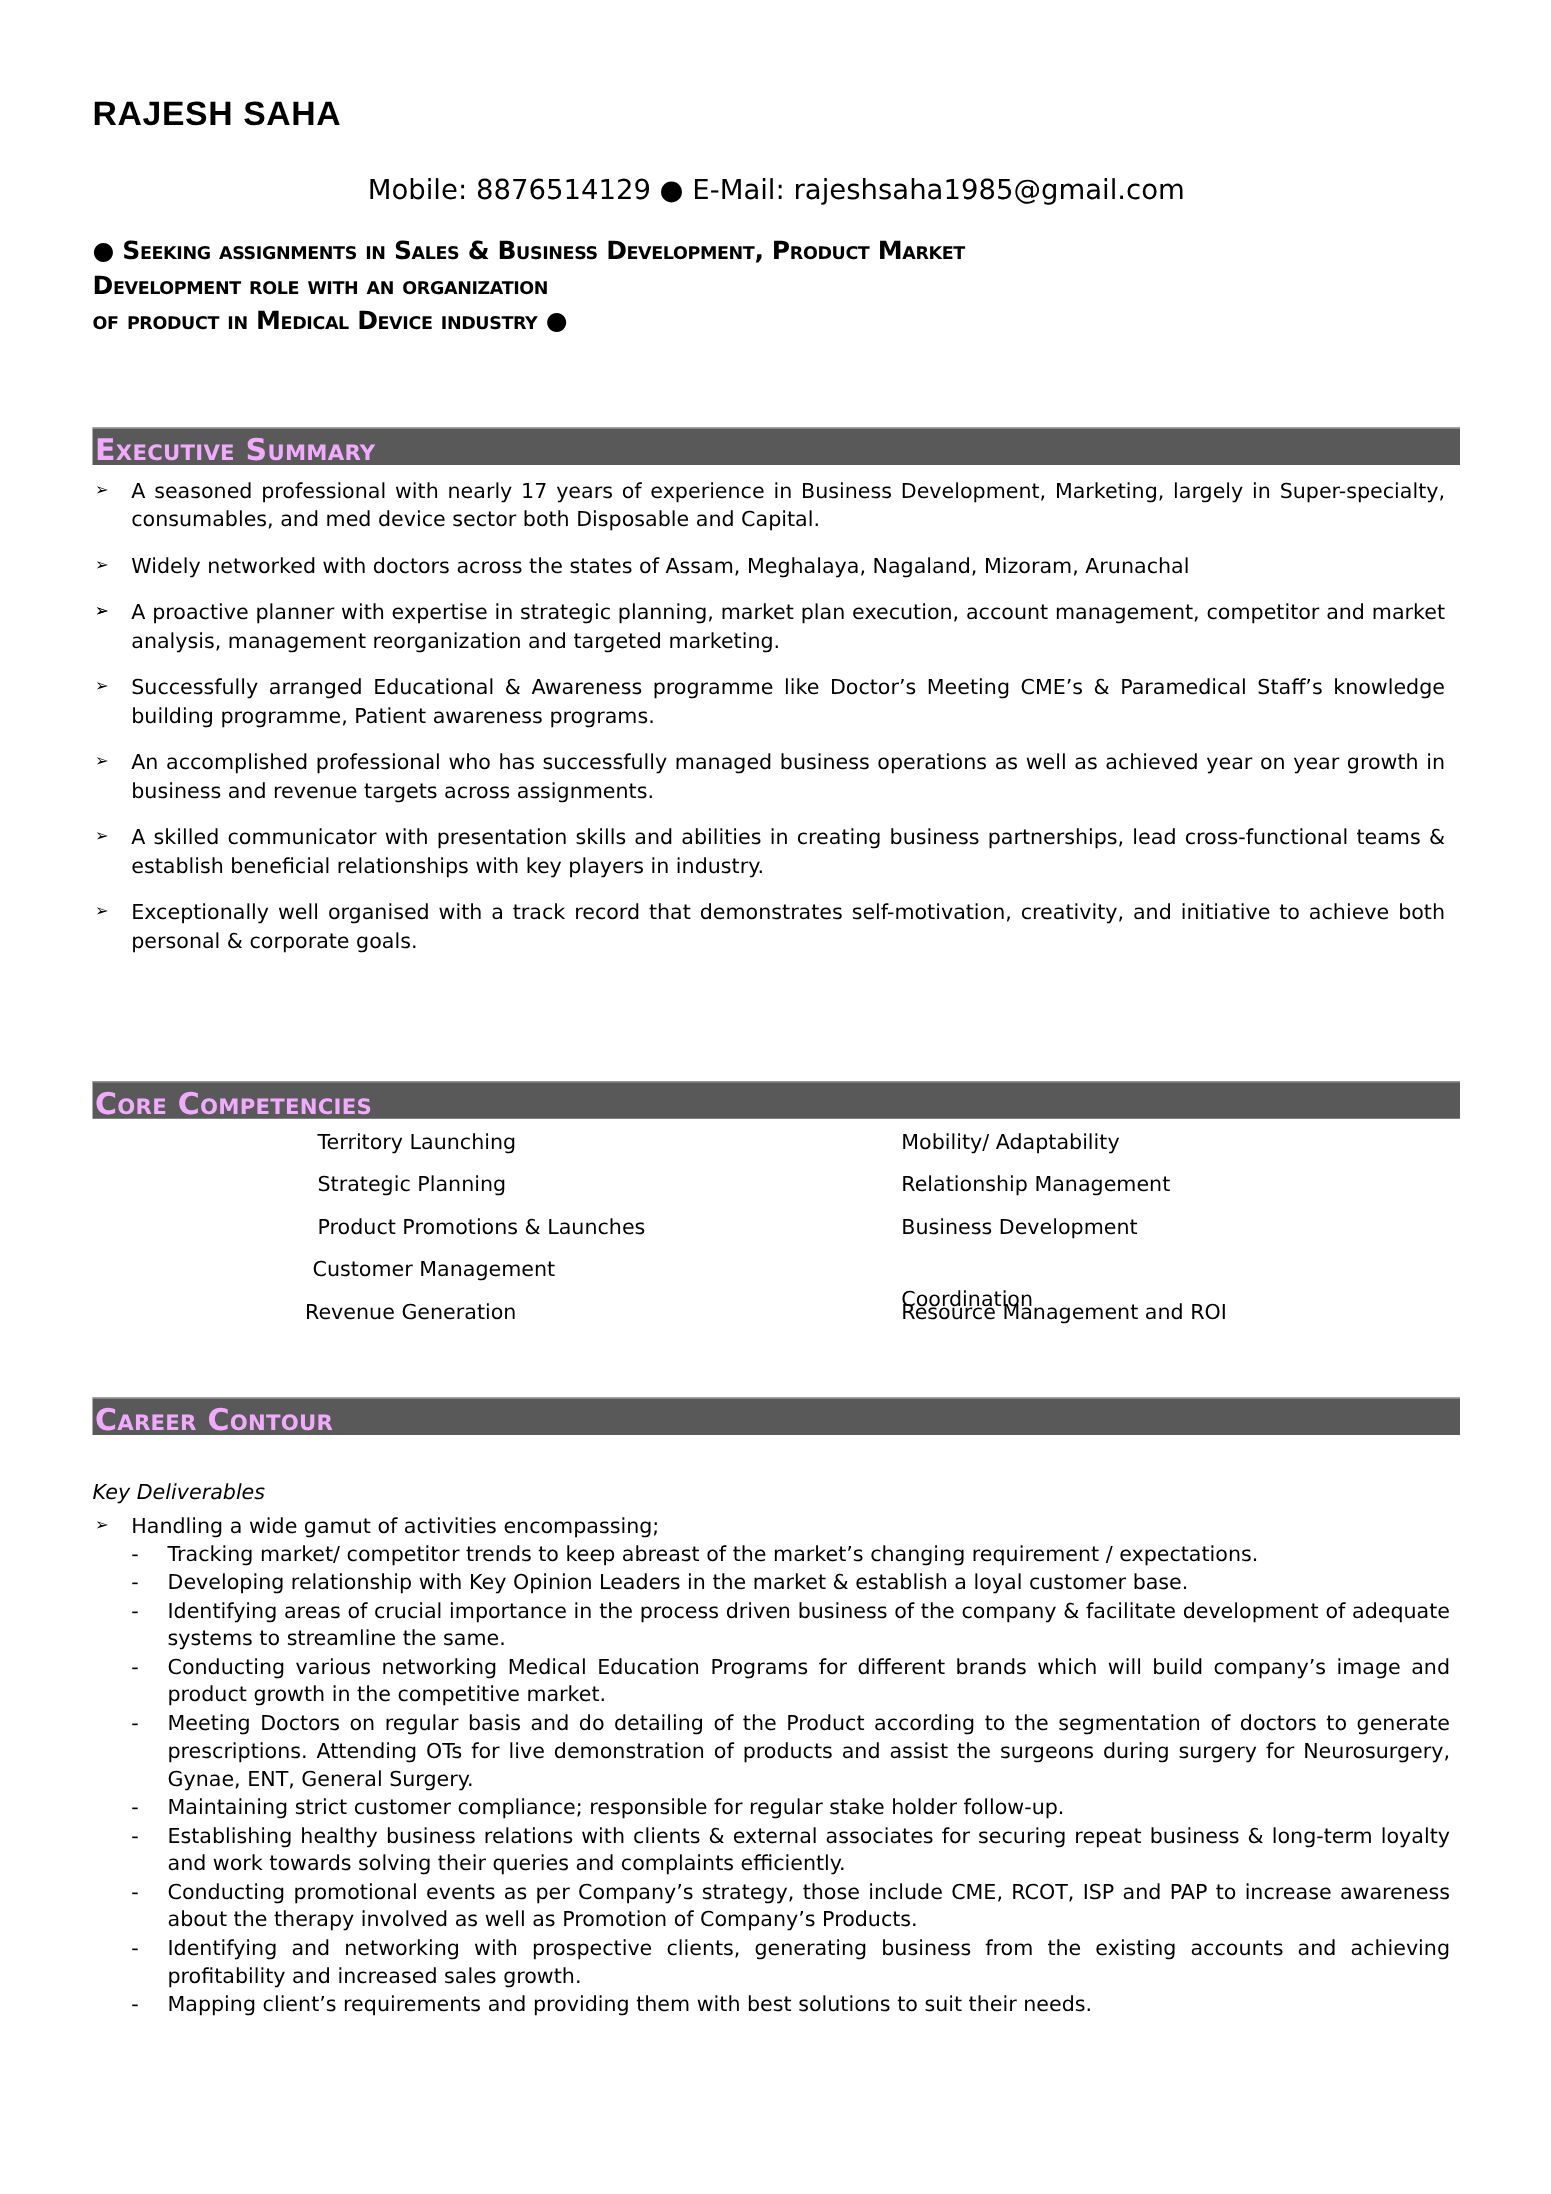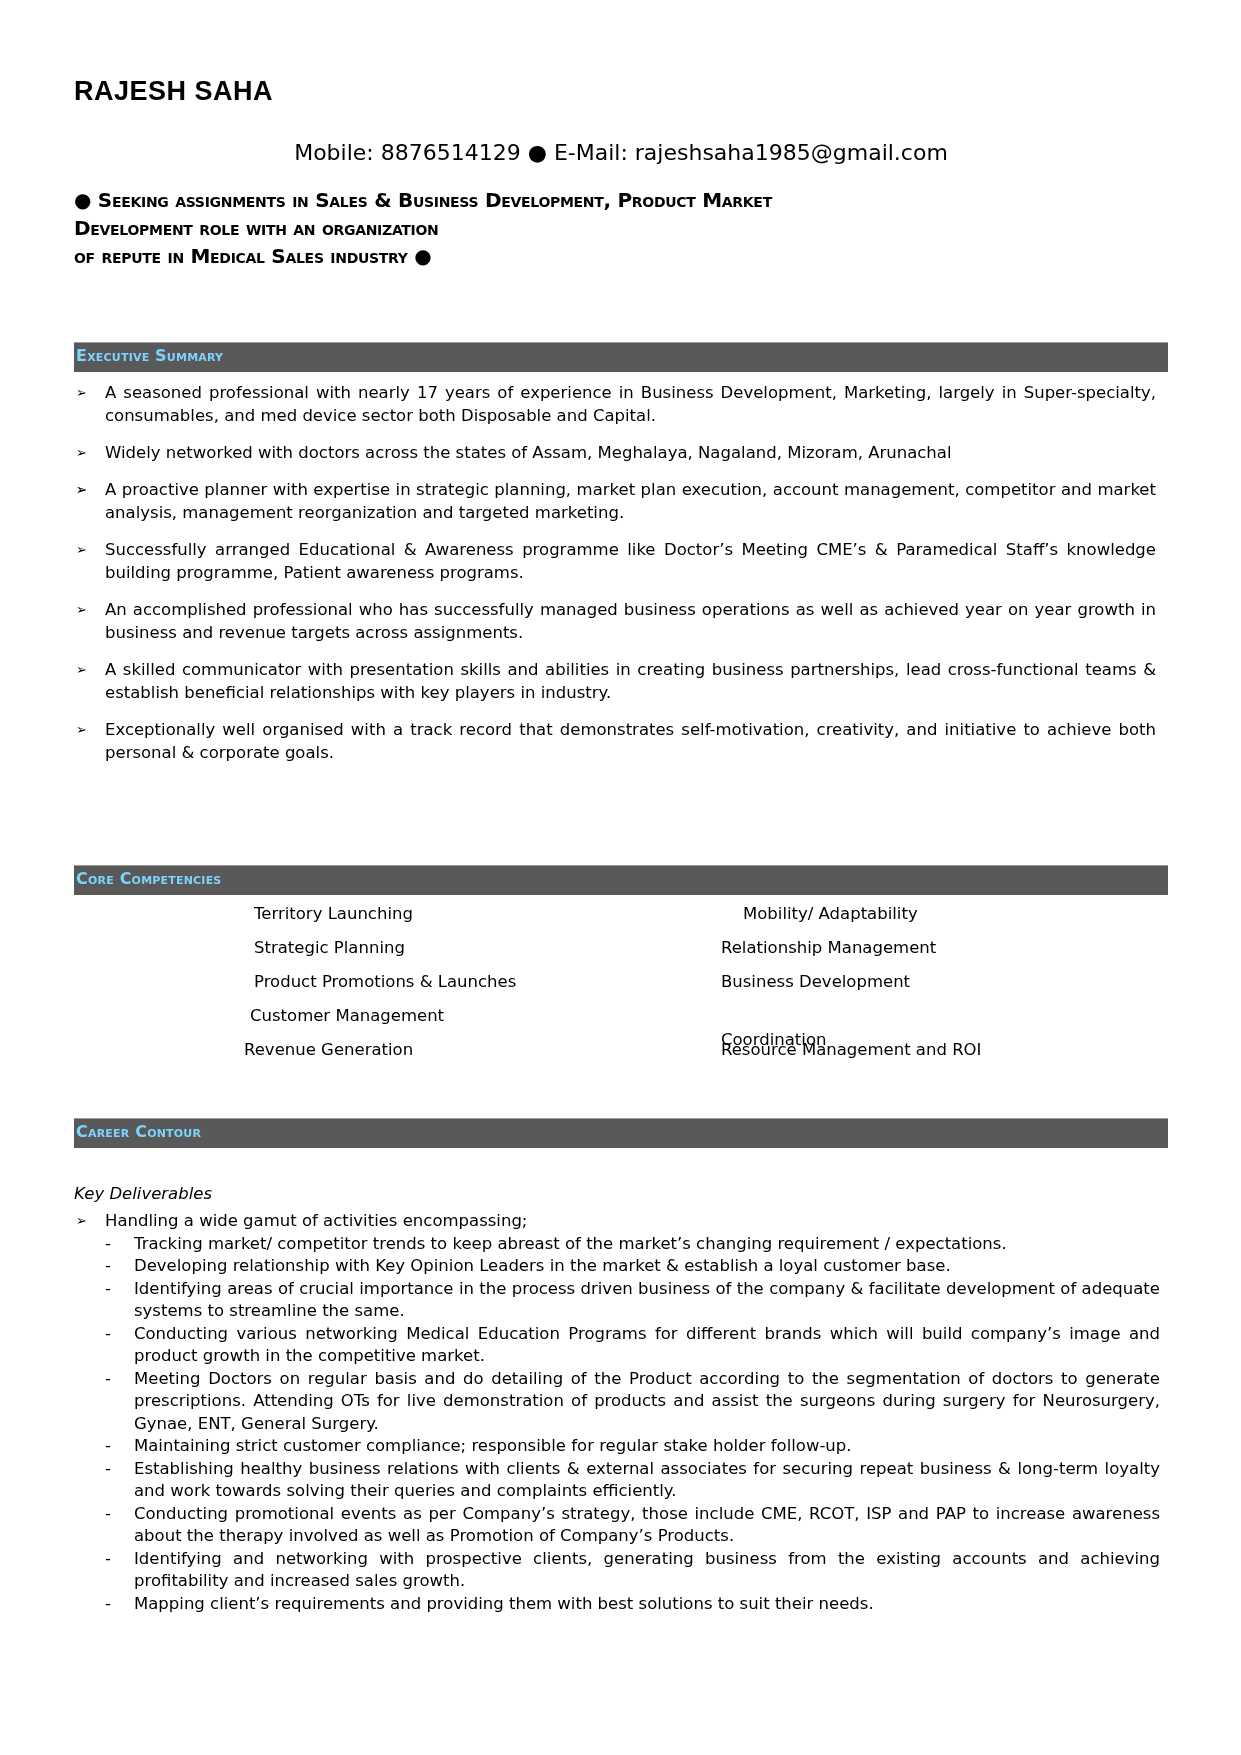--- a/index.html
+++ b/index.html
@@ -20,21 +20,21 @@
     position: absolute; top: 186px; left: 0; width: 1094px; 
     font-family: "DejaVu Sans", sans-serif; font-weight: bold; font-size: 20px; line-height: 28px;
     font-variant: small-caps; letter-spacing: -0.3px;
   }
   .section-bar {
     position: absolute; left: 0; width: 1094px; height: 29px;
     background: #595959; border-top: 1px solid #9a9a9a;
   }
   .section-bar span {
     position: absolute; left: 2px; top: 3px;
-    color: #7dd3fc; font-weight: bold; font-size: 16px; font-variant: small-caps;
+    color: #f0abfc; font-weight: bold; font-size: 24px; font-variant: small-caps;
     letter-spacing: 0.2px;
   }
   .bullets { position: absolute; left: 0; width: 1094px; }
   .bullet {
     position: relative; padding-left: 31px; font-size: 16.5px; line-height: 23px;
     text-align: justify; margin-bottom: 14px; padding-right: 12px;
   }
   .bullet .arrow {
     position: absolute; left: 2px; top: 0; font-size: 13px;
   }
@@ -55,21 +55,21 @@
 <body>
 
 <div class="page">
 
   <div class="name">RAJESH SAHA</div>
   <div class="contact">Mobile: 8876514129 ● E-Mail: rajeshsaha1985@gmail.com</div>
 
   <div class="objective">
     <div>● Seeking assignments in Sales &amp; Business Development, Product Market</div>
     <div>Development role with an organization</div>
-    <div>of repute in Medical Sales industry ●</div>
+    <div>of product in Medical Device industry ●</div>
   </div>
 
   <div class="section-bar" style="top:342px;">
     <span>Executive Summary</span>
   </div>
   <div class="bullets" style="top:381px;">
     <div class="bullet"><span class="arrow">➢</span><span>A seasoned professional with nearly 17 years of experience in Business Development, Marketing, largely in Super-specialty, consumables, and med device sector both Disposable and Capital.</span></div>
     <div class="bullet"><span class="arrow">➢</span><span>Widely networked with doctors across the states of Assam, Meghalaya, Nagaland, Mizoram, Arunachal</span></div>
     <div class="bullet"><span class="arrow">➢</span></div>
     <div class="bullet"><span class="arrow">➢</span><span>A proactive planner with expertise in strategic planning, market plan execution, account management, competitor and market analysis, management reorganization and targeted marketing.</span></div>
@@ -81,21 +81,21 @@
 
   <div class="section-bar" style="top:865px;">
     <span>Core Competencies</span>
   </div>
   <div class="comp" style="left:180px; top:902px;">Territory Launching</div>
   <div class="comp" style="left:180px; top:936px;">Strategic Planning</div>
   <div class="comp" style="left:180px; top:970px;">Product Promotions &amp; Launches</div>
   <div class="comp" style="left:176px; top:1004px;">Customer Management</div>
   <div class="comp" style="left:170px; top:1038px;text-align:center;">Revenue Generation</div>
 
-  <div class="comp" style="left:647px; top:902px;margin-left:22px;">Mobility/ Adaptability</div>
+  <div class="comp" style="left:647px; top:902px;">Mobility/ Adaptability</div>
   <div class="comp" style="left:647px; top:936px;">Relationship Management</div>
   <div class="comp" style="left:647px; top:970px;">Business Development</div>
   <div class="comp" style="left:647px; top:1004px;margin-top:24px;">Coordination</div>
   <div class="comp" style="left:647px; top:1038px;">Resource Management and ROI</div>
 
   <div class="section-bar" style="top:1118px;">
     <span>Career Contour</span>
   </div>
   <div class="kd-title">Key Deliverables</div>
   <div class="kd-list">

